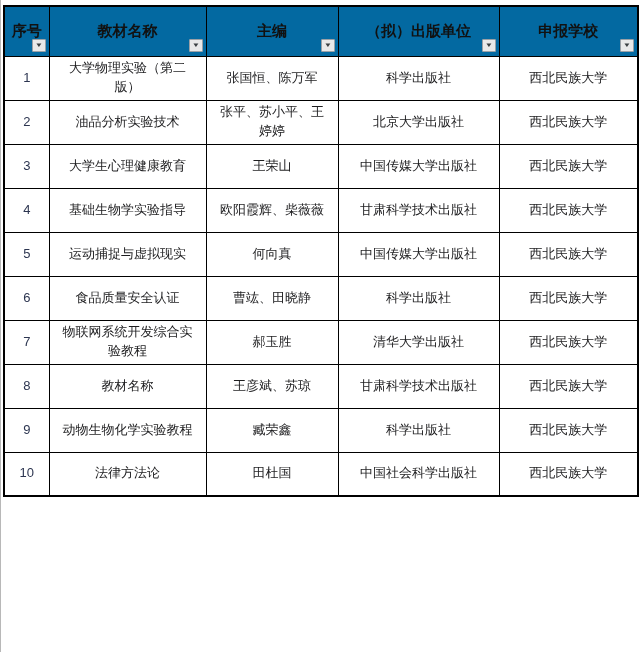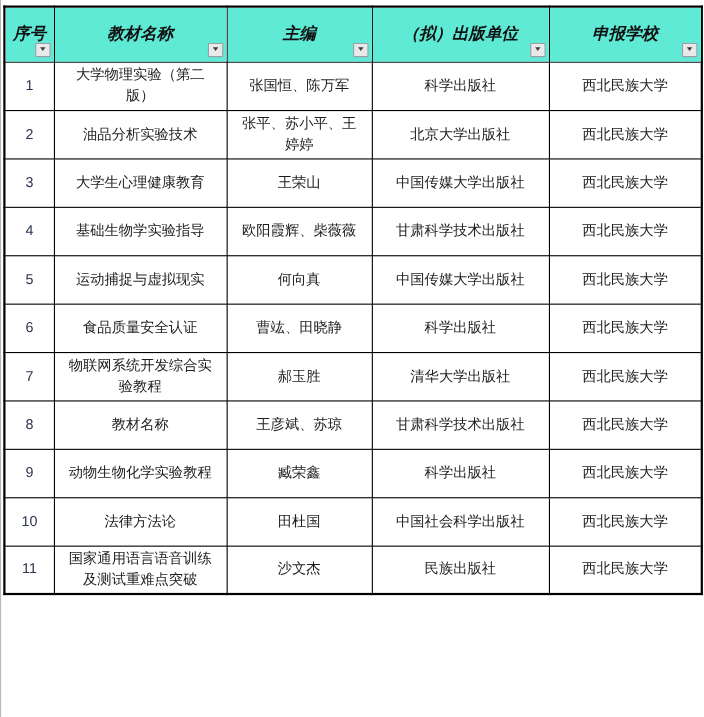--- a/index.html
+++ b/index.html
@@ -48,22 +48,21 @@
     padding: 1px 2px;
     color: #1d1d1f;
     overflow: hidden;
   }
   thead th {
     position: relative;
     height: 50px;
     font-size: 15px;
     font-weight: bold;
     color: #111111;
-    background: #5eead4;
-    font-style: italic;
+    background: #0369a1;
   }
   tbody td {
     height: 44px;
     font-size: 13px;
     line-height: 1.45;
     white-space: pre-line;
   }
   tbody td.col-0 {
     color: #2c3550; 
     font-size: 13px;
@@ -210,23 +209,15 @@
           <td class="col-3">科学出版社</td>
           <td class="col-4">西北民族大学</td>
         </tr>
         <tr>
           <td class="col-0">10</td>
           <td class="col-1">法律方法论</td>
           <td class="col-2">田杜国</td>
           <td class="col-3">中国社会科学出版社</td>
           <td class="col-4">西北民族大学</td>
         </tr>
-        <tr>
-          <td class="col-0">11</td>
-          <td class="col-1">国家通用语言语音训练
-及测试重难点突破</td>
-          <td class="col-2">沙文杰</td>
-          <td class="col-3">民族出版社</td>
-          <td class="col-4">西北民族大学</td>
-        </tr>
       </tbody>
   </table>
 </div>
 
 </body></html>

